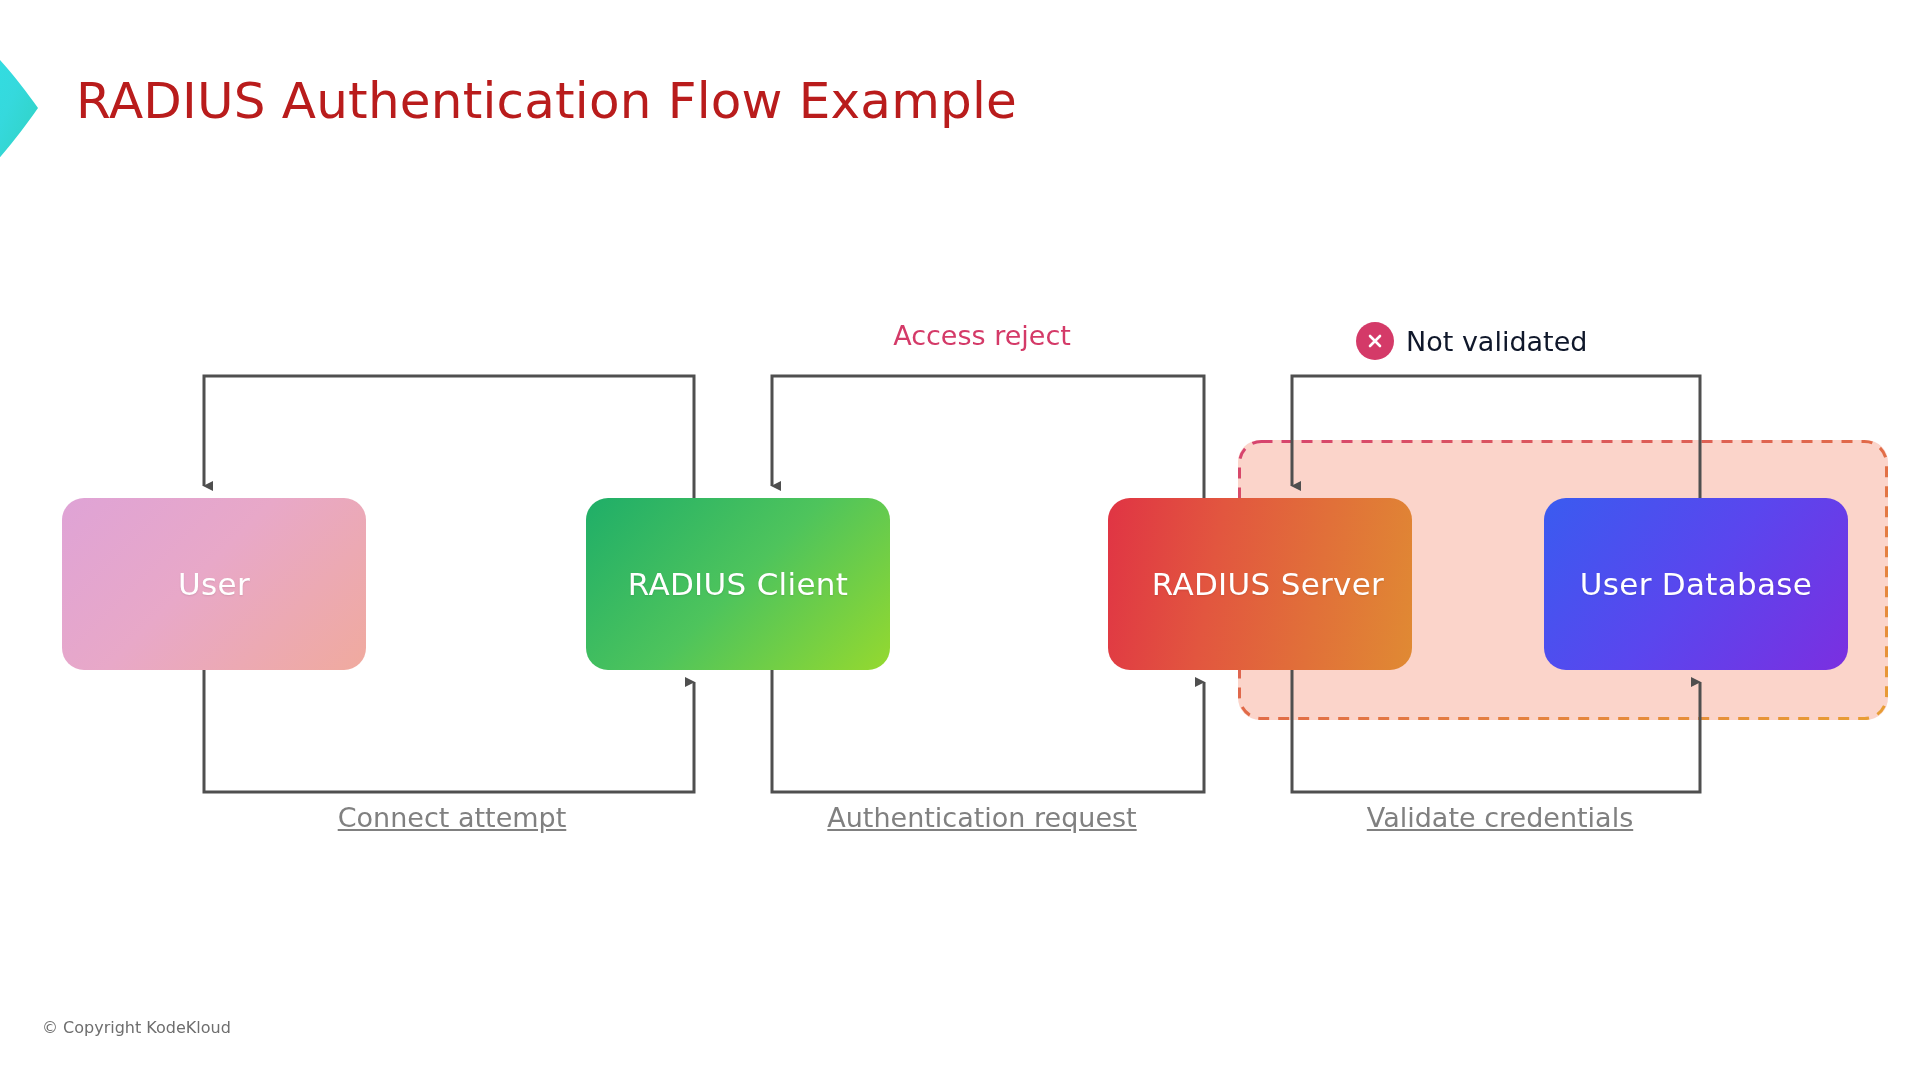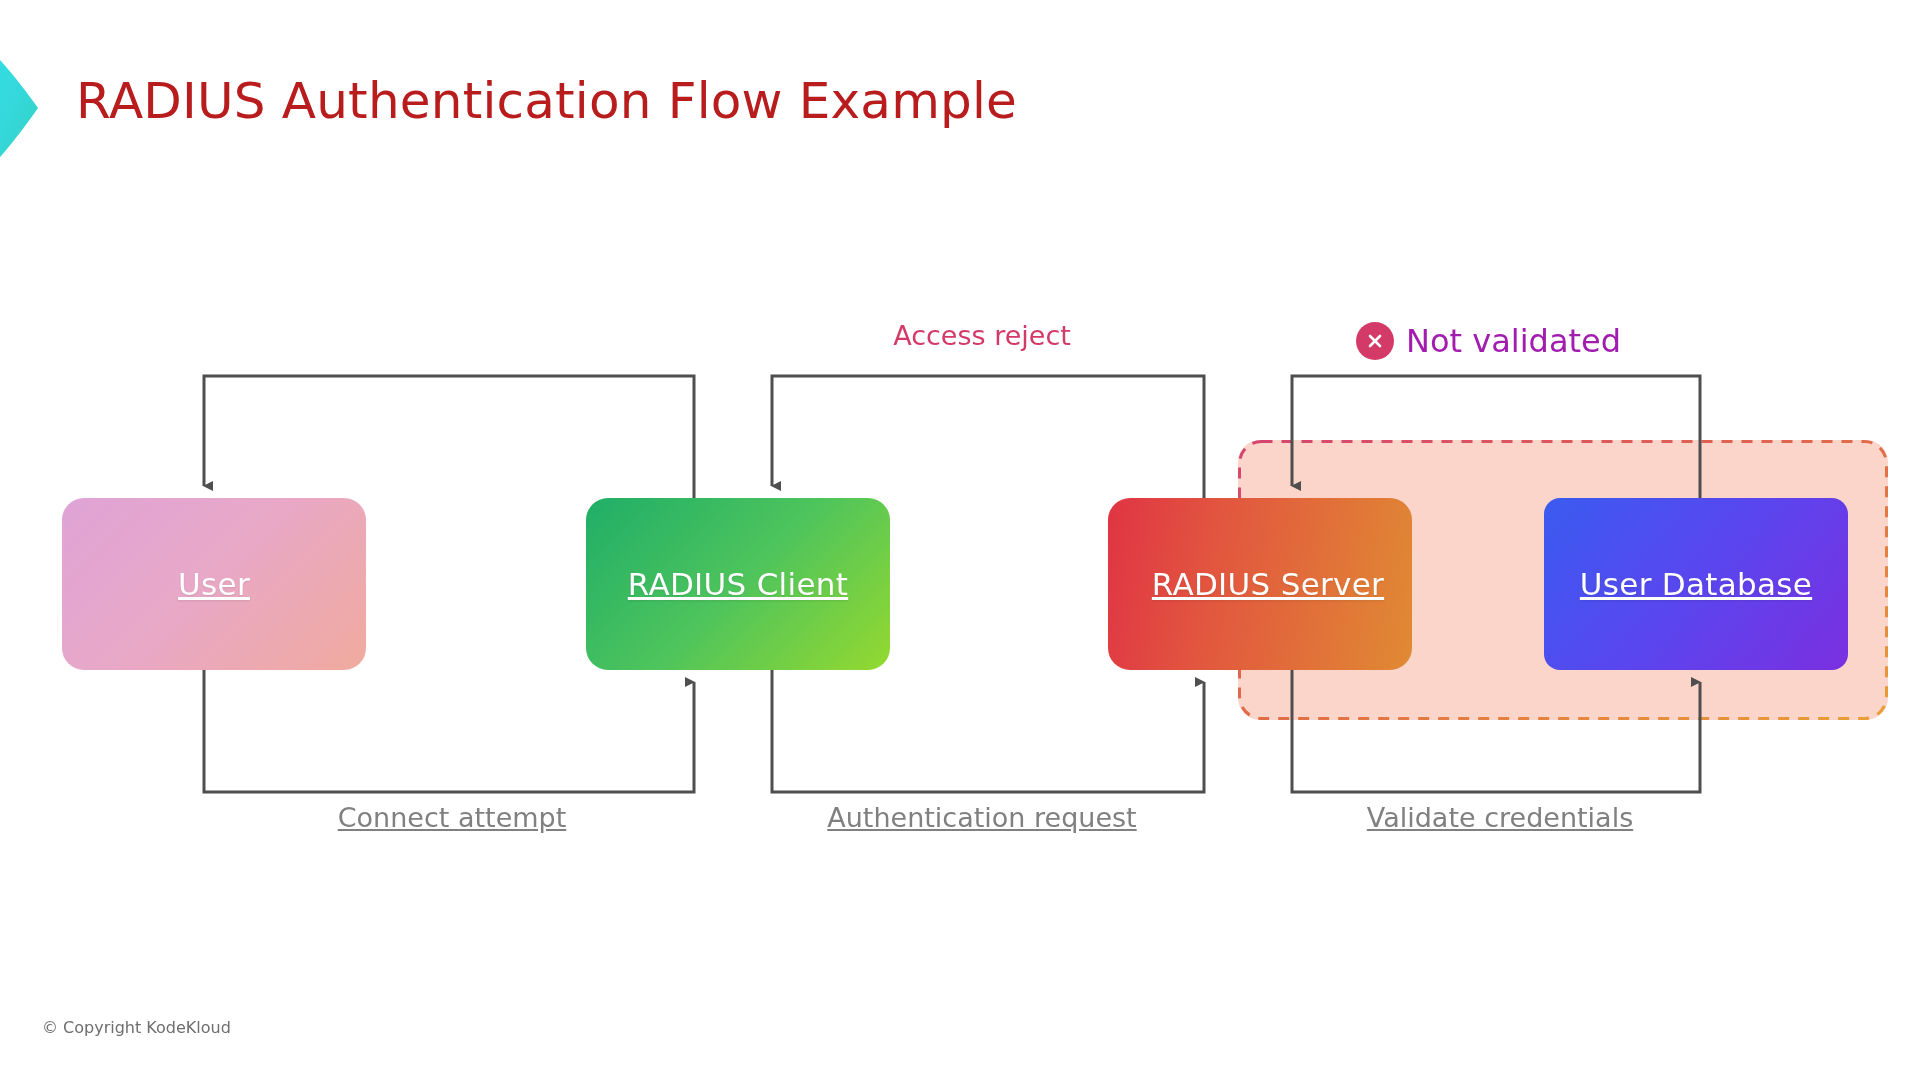--- a/index.html
+++ b/index.html
@@ -79,34 +79,32 @@
     border-radius: 22px;
     display: flex;
     align-items: center;
     justify-content: center;
     color: #ffffff;
     font-size: 31px;
     font-weight: 400;
     letter-spacing: 0.3px;
     white-space: nowrap;
     text-shadow: 0 1px 2px rgba(0,0,0,0.10);
-    text-decoration: underline;
   }
   .node-user {
     background: linear-gradient(135deg, #dfa3d6 0%, #e8a8c8 45%, #f0aa9e 100%);
   }
   .node-client {
     background: linear-gradient(135deg, #1fae68 0%, #4ec45c 50%, #95d92f 100%);
   }
   .node-server {
     background: linear-gradient(100deg, #e03444 0%, #e2563f 35%, #e08a33 100%);
   }
   .node-db {
     background: linear-gradient(130deg, #3a5bf0 0%, #5a46ee 50%, #7b2fe0 100%);
-    border-radius: 16px;
   }
 
   
   .edge-label-top {
     position: absolute;
     font-size: 27px;
     color: #d43a68;
     white-space: nowrap;
     text-align: center;
   }
@@ -131,22 +129,22 @@
     width: 38px;
     height: 38px;
     border-radius: 50%;
     background: #d43a68;
     display: flex;
     align-items: center;
     justify-content: center;
     flex: 0 0 auto;
   }
   .status-badge-text {
-    font-size: 32px;
-    color: #a21caf;
+    font-size: 27px;
+    color: #0f172a;
   }
 
   
   #footer-copyright {
     position: absolute;
     left: 42px;
     top: 1018px;
     font-size: 16px;
     color: #6e6e6e;
     white-space: nowrap;

